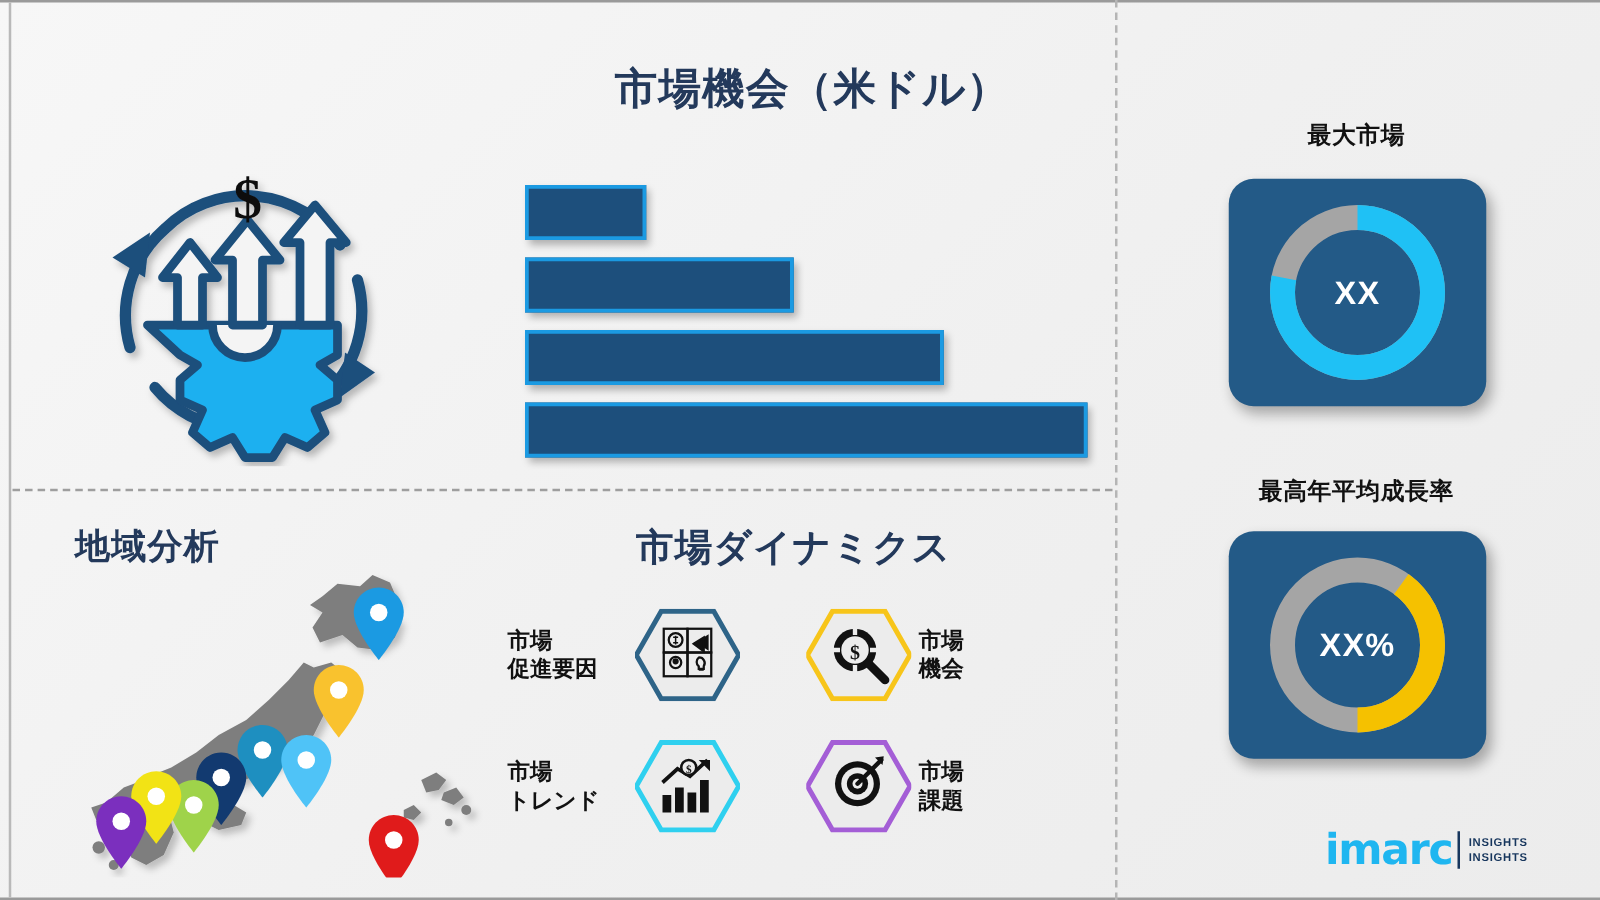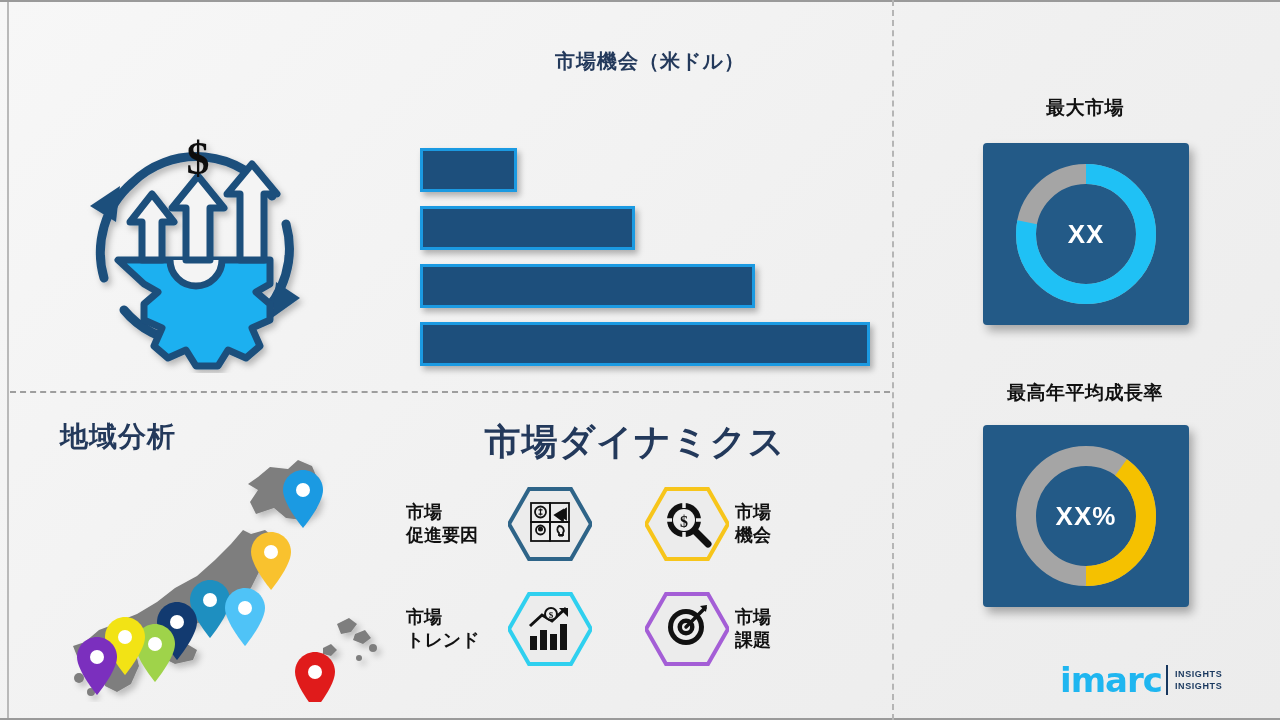--- a/index.html
+++ b/index.html
@@ -24,30 +24,30 @@
              border-top:2px dashed #9e9e9e;}
 
   
   .h-left{
     position:absolute;left:38px;top:48px;width:360px;
     font-size:28px;font-weight:bold;color:#1a1a1a;line-height:1.35;
     letter-spacing:.5px;
   }
   .h-center{
     position:absolute;left:420px;top:48px;width:460px;
-    font-size:20px;font-weight:bold;color:#23395b;text-align:center;
+    font-size:34px;font-weight:bold;color:#23395b;text-align:center;
     letter-spacing:1px;
   }
   .h-region{
     position:absolute;left:60px;top:418px;width:330px;
     font-size:28px;font-weight:bold;color:#23395b;text-align:left;letter-spacing:1px;
   }
   .h-dyn{
     position:absolute;left:400px;top:418px;width:470px;
-    font-size:36px;font-weight:bold;color:#23395b;text-align:center;letter-spacing:1px;
+    font-size:30px;font-weight:bold;color:#23395b;text-align:center;letter-spacing:1px;
   }
   .h-donut{
     position:absolute;width:260px;text-align:center;
     font-size:19px;font-weight:bold;color:#111;letter-spacing:.5px;
   }
   #donut1-title{left:955px;top:95px;}
   #donut2-title{left:955px;top:380px;}
 
   
   #growth-icon{position:absolute;left:72px;top:128px;width:245px;height:245px;}
@@ -57,21 +57,21 @@
   .bar{
     position:absolute;left:0;
     background:#1d4f7c;
     border:3px solid #1b9ae2;
     box-shadow:3px 4px 6px rgba(0,0,0,.28);
     box-sizing:border-box;
   }
 
   
   .donut-card{
-    position:absolute;width:206px;height:182px;border-radius:4px;
+    position:absolute;width:206px;height:182px;border-radius:20px;
     background:#235a87;
     box-shadow:4px 6px 10px rgba(0,0,0,.3);
   }
   #donut1-card{left:983px;top:143px;}
   #donut2-card{left:983px;top:425px;}
   .donut-wrap{position:absolute;left:50%;top:50%;transform:translate(-50%,-50%);
               width:168px;height:168px;}
   .donut-label{
     position:absolute;left:0;top:0;width:168px;height:168px;
     display:flex;align-items:center;justify-content:center;

